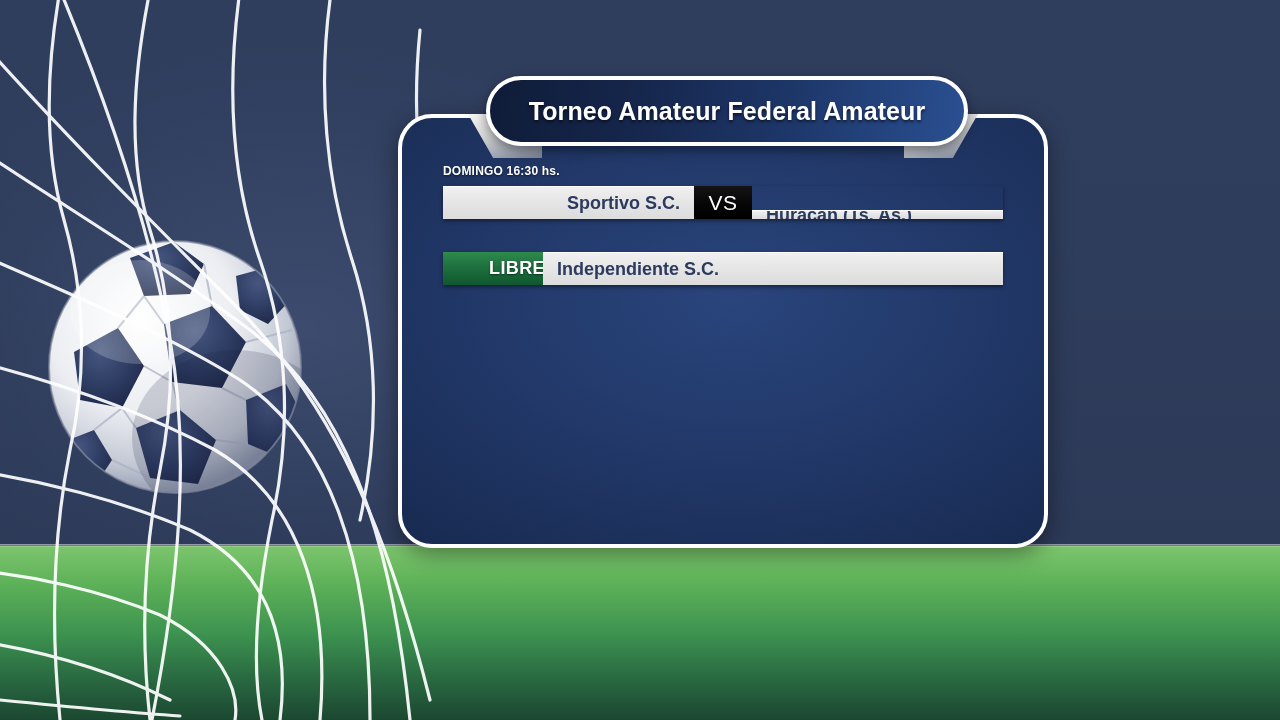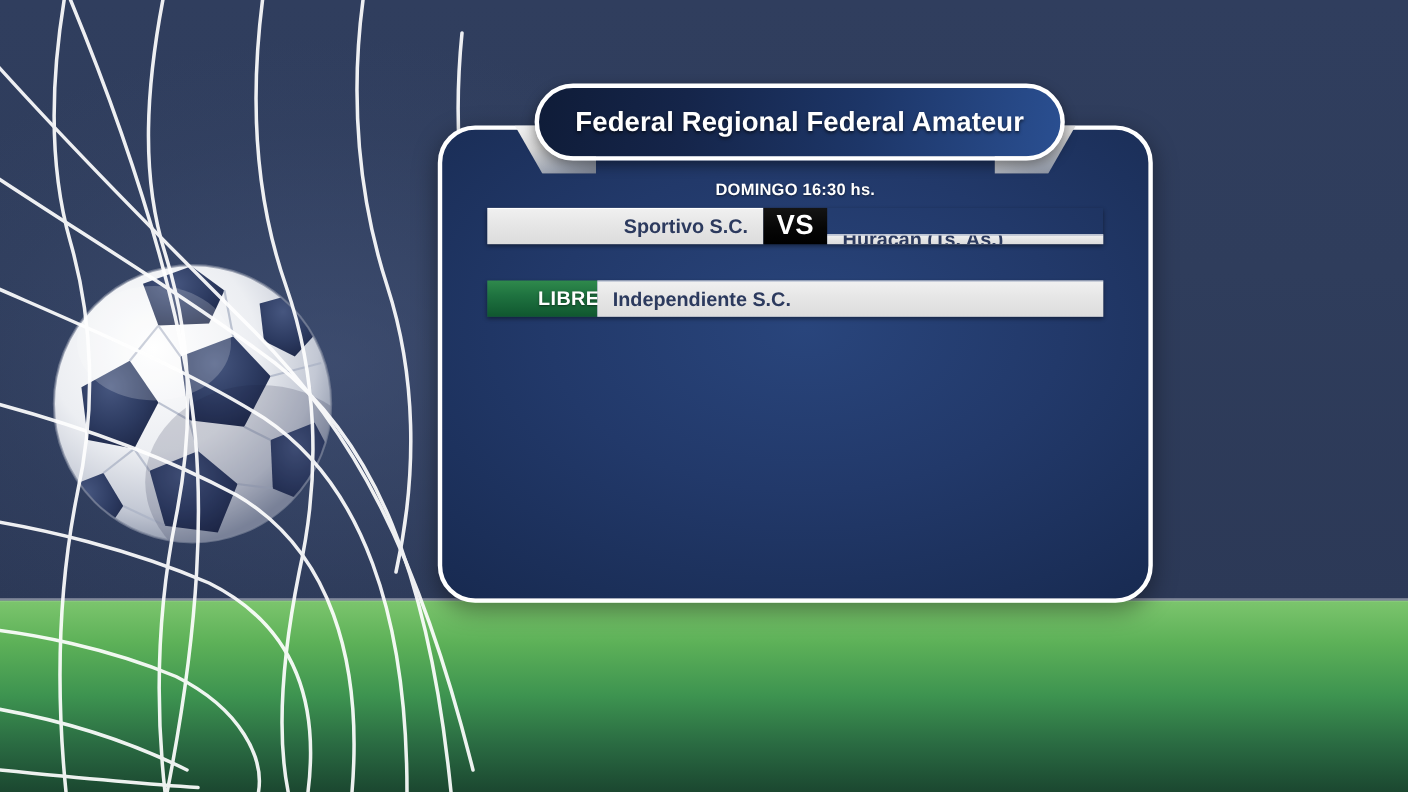--- a/index.html
+++ b/index.html
@@ -80,23 +80,22 @@
     font-weight:bold;
     letter-spacing:0.1px;
     text-shadow:0 2px 3px rgba(0,0,0,0.6);
     white-space:nowrap;
   }
 
   
   .panel-body { position:absolute; left:0; top:0; width:100%; height:100%; padding:46px 41px 0 41px; }
 
   .day-line {
-    text-align:center;
-    color:#ffffff;
-    font-size:15px;
+    color:#ffffff;
+    font-size:12px;
     font-weight:bold;
     letter-spacing:0.2px;
     text-shadow:0 1px 2px rgba(0,0,0,0.55);
     margin-bottom:8px;
   }
 
   
   .match-row {
     display:flex;
     height:33px;
@@ -114,22 +113,22 @@
     overflow:hidden;
     white-space:nowrap;
   }
   .cell-home { flex:1; justify-content:flex-end; padding-right:14px; }
   .cell-away { flex:1; justify-content:flex-start; padding-left:14px;margin-top:24px; }
 
   .vs-cell {
     width:58px;
     background:linear-gradient(180deg,#141414 0%, #060606 55%, #000000 100%);
     color:#ffffff;
-    font-size:25px;
-    font-weight:bold;
+    font-size:21px;
+    font-weight:normal;
     display:flex; align-items:center; justify-content:center;
     letter-spacing:0.5px;
   }
 
   
   .libre-row {
     display:flex;
     height:33px;
     margin-top:33px;
     box-shadow:0 2px 4px rgba(0,0,0,0.45);
@@ -242,21 +241,21 @@
       <path d="M0,700 C60,706 120,712 180,716"></path>
     </g>
   </svg>
 
   <div class="panel">
 
     <div class="fold fold-left"></div>
     <div class="fold fold-right"></div>
 
     <div class="title-banner">
-      <span class="title-text">Federal Regional Federal Amateur</span>
+      <span class="title-text">Torneo Amateur Federal Amateur</span>
     </div>
 
     <div class="panel-body">
 
       <div class="day-line">DOMINGO 16:30 hs.</div>
 
       <div class="match-row">
         <div class="cell cell-home">Sportivo S.C.</div>
         <div class="vs-cell">VS</div>
         <div class="cell cell-away">Huracán (Ts. As.)</div>

